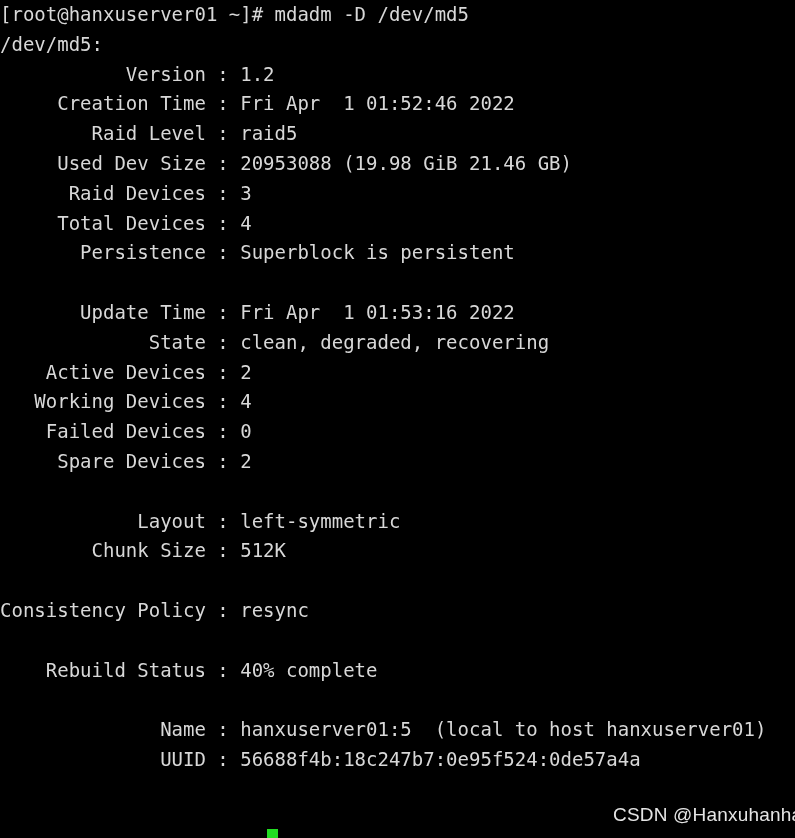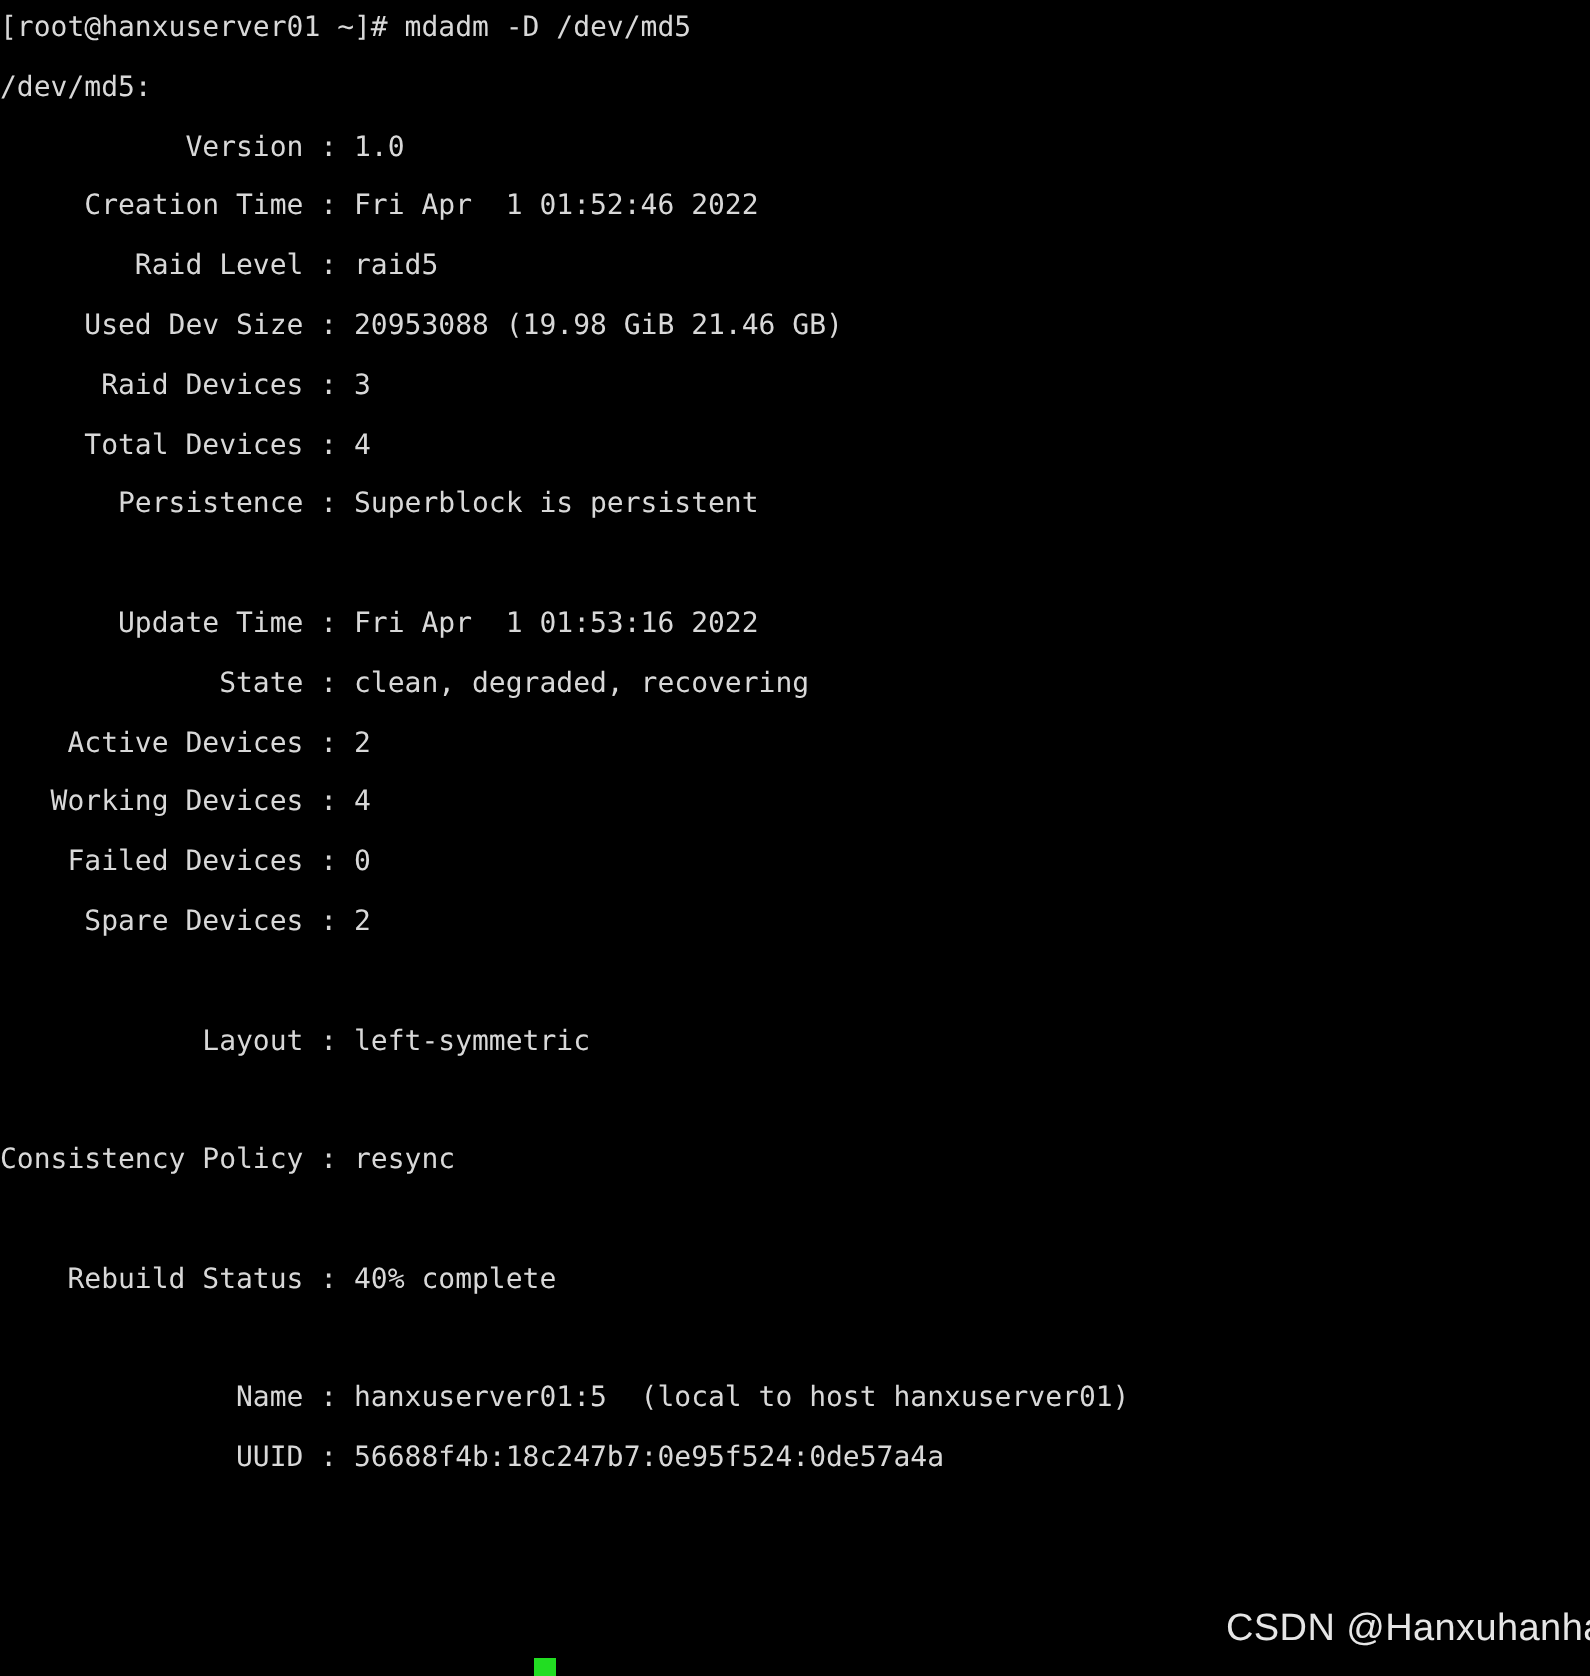--- a/index.html
+++ b/index.html
@@ -28,21 +28,21 @@
     box-sizing: border-box;
   }
   .tline {
     display: block;
     white-space: pre;
     height: 29.8px;
     margin: 0;
     padding: 0;
     color: #d8d8d8;
     font-family: "DejaVu Sans Mono", "Liberation Mono", monospace;
-    font-size: 14px;
+    font-size: 19px;
     line-height: 29.8px;
   }
   .tline.blank {
     color: transparent;
   }
   
   #cursor-block {
     position: absolute;
     left: 267px;
     top: 829px;
@@ -65,36 +65,37 @@
     pointer-events: none;
   }
 </style>
 </head>
 <body>
 
 <div id="terminal">
 
   <pre class="tline">[root@hanxuserver01 ~]# mdadm -D /dev/md5</pre>
   <pre class="tline">/dev/md5:</pre>
-  <pre class="tline">           Version : 1.0</pre>
+  <pre class="tline">           Version : 1.2</pre>
   <pre class="tline">     Creation Time : Fri Apr  1 01:52:46 2022</pre>
   <pre class="tline">        Raid Level : raid5</pre>
   <pre class="tline">     Used Dev Size : 20953088 (19.98 GiB 21.46 GB)</pre>
   <pre class="tline">      Raid Devices : 3</pre>
   <pre class="tline">     Total Devices : 4</pre>
   <pre class="tline">       Persistence : Superblock is persistent</pre>
   <pre class="tline blank"></pre>
   <pre class="tline">       Update Time : Fri Apr  1 01:53:16 2022</pre>
   <pre class="tline">             State : clean, degraded, recovering</pre>
   <pre class="tline">    Active Devices : 2</pre>
   <pre class="tline">   Working Devices : 4</pre>
   <pre class="tline">    Failed Devices : 0</pre>
   <pre class="tline">     Spare Devices : 2</pre>
   <pre class="tline blank"></pre>
   <pre class="tline">            Layout : left-symmetric</pre>
+  <pre class="tline">        Chunk Size : 512K</pre>
   <pre class="tline blank"></pre>
   <pre class="tline">Consistency Policy : resync</pre>
   <pre class="tline blank"></pre>
   <pre class="tline">    Rebuild Status : 40% complete</pre>
   <pre class="tline blank"></pre>
   <pre class="tline">              Name : hanxuserver01:5  (local to host hanxuserver01)</pre>
   <pre class="tline">              UUID : 56688f4b:18c247b7:0e95f524:0de57a4a</pre>
   <pre class="tline blank"></pre>
 
   <div id="cursor-block"></div>

